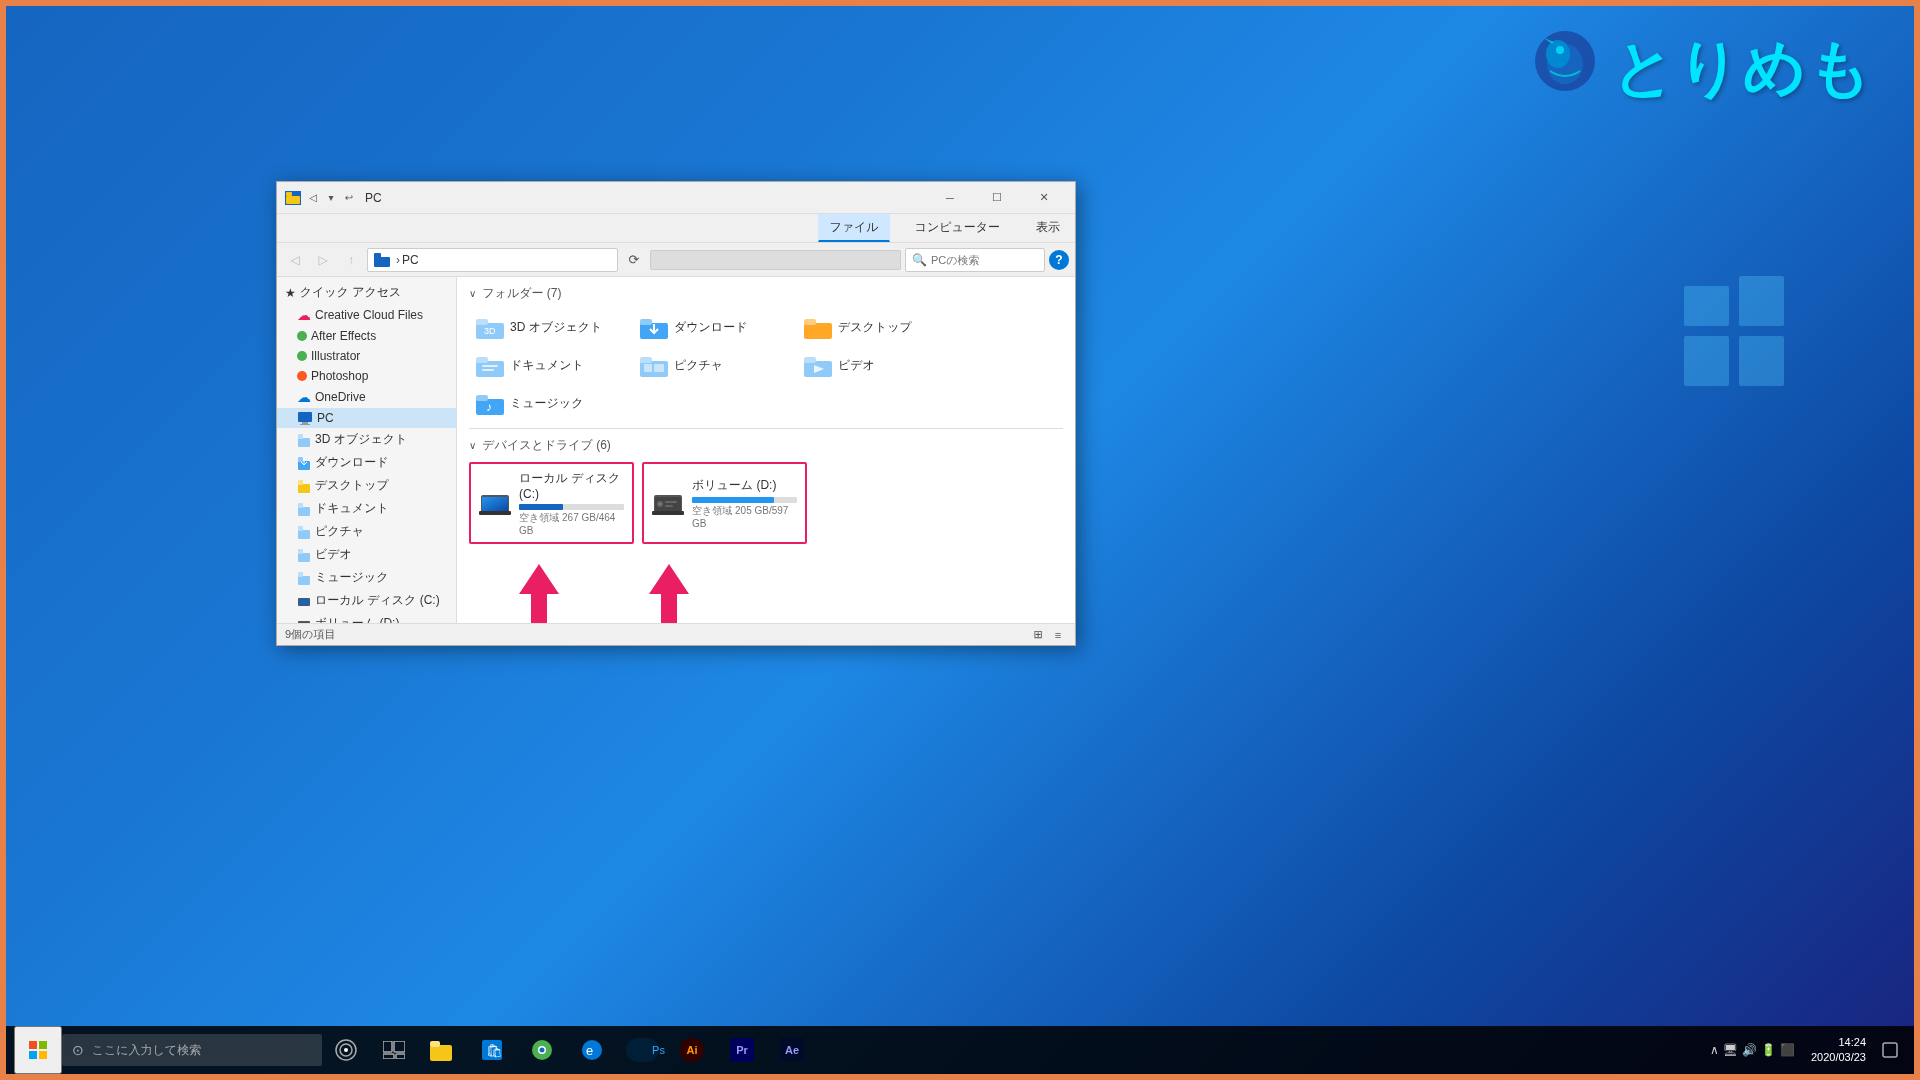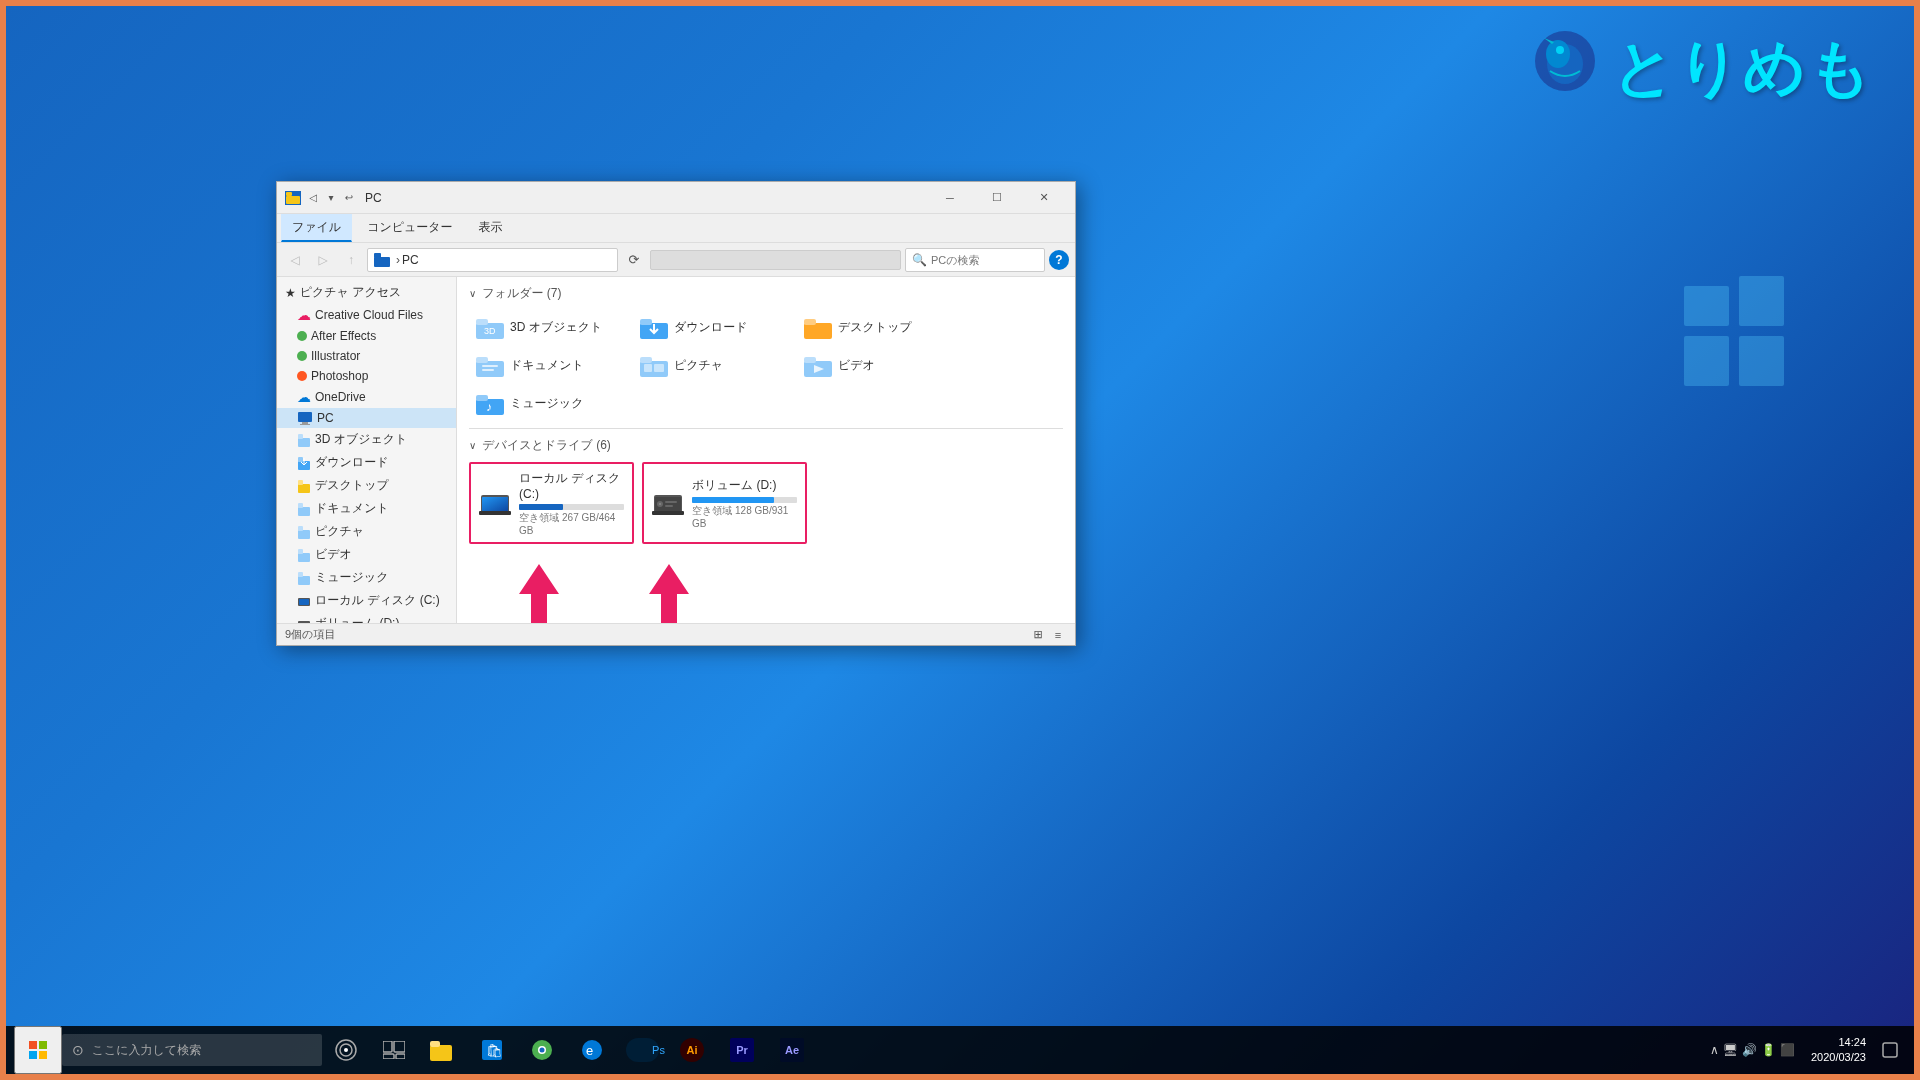--- a/index.html
+++ b/index.html
@@ -133,22 +133,23 @@
     }
 
     
     .ribbon {
       background: #f0f0f0;
       border-bottom: 1px solid #ddd;
       flex-shrink: 0;
     }
     .menu-bar {
       display: flex;
-      gap: 4px;
+      gap: 14px;
       padding: 0 4px;
+      justify-content: flex-end;
     }
     .menu-item {
       padding: 4px 10px;
       font-size: 12px;
       color: #333;
       cursor: pointer;
       border: 1px solid transparent;
     }
     .menu-item.active { background: #d0e8ff; border-bottom: 2px solid #0078d7; }
 
@@ -561,21 +562,21 @@
         <input class="search-input" type="text" placeholder="PCの検索" style="">
       </div>
       <button class="help-btn">?</button>
     </div>
 
     <div class="main-content">
 
       <div class="nav-pane">
         <div class="nav-section-header">
           <span>★</span>
-          <span>ピクチャ アクセス</span>
+          <span>クイック アクセス</span>
         </div>
         <div class="nav-item">
           <span style="color:#e91e63;font-size:14px;">☁</span>
           <span>Creative Cloud Files</span>
         </div>
         <div class="nav-item">
           <div class="nav-green-dot"></div>
           <span>After Effects</span>
         </div>
         <div class="nav-item">
@@ -774,21 +775,21 @@
               <circle cx="8" cy="15" r="1" fill="#888"></circle>
               <rect x="13" y="12" width="12" height="2" rx="1" fill="#666"></rect>
               <rect x="13" y="16" width="8" height="2" rx="1" fill="#666"></rect>
               <rect x="0" y="22" width="32" height="4" rx="1" fill="#333"></rect>
             </svg>
             <div class="drive-info">
               <div class="drive-name">ボリューム (D:)</div>
               <div class="drive-bar-container">
                 <div class="drive-bar warning" style="width:78%"></div>
               </div>
-              <div class="drive-space">空き領域 128 GB/931 GB</div>
+              <div class="drive-space">空き領域 205 GB/597 GB</div>
             </div>
           </div>
         </div>
 
         <div style="display:flex; gap:90px; padding: 20px 20px 0 50px;">
           <svg width="40" height="60" viewBox="0 0 40 60">
             <polygon points="20,0 0,30 12,30 12,60 28,60 28,30 40,30" fill="#e91e63"></polygon>
           </svg>
           <svg width="40" height="60" viewBox="0 0 40 60">
             <polygon points="20,0 0,30 12,30 12,60 28,60 28,30 40,30" fill="#e91e63"></polygon>

